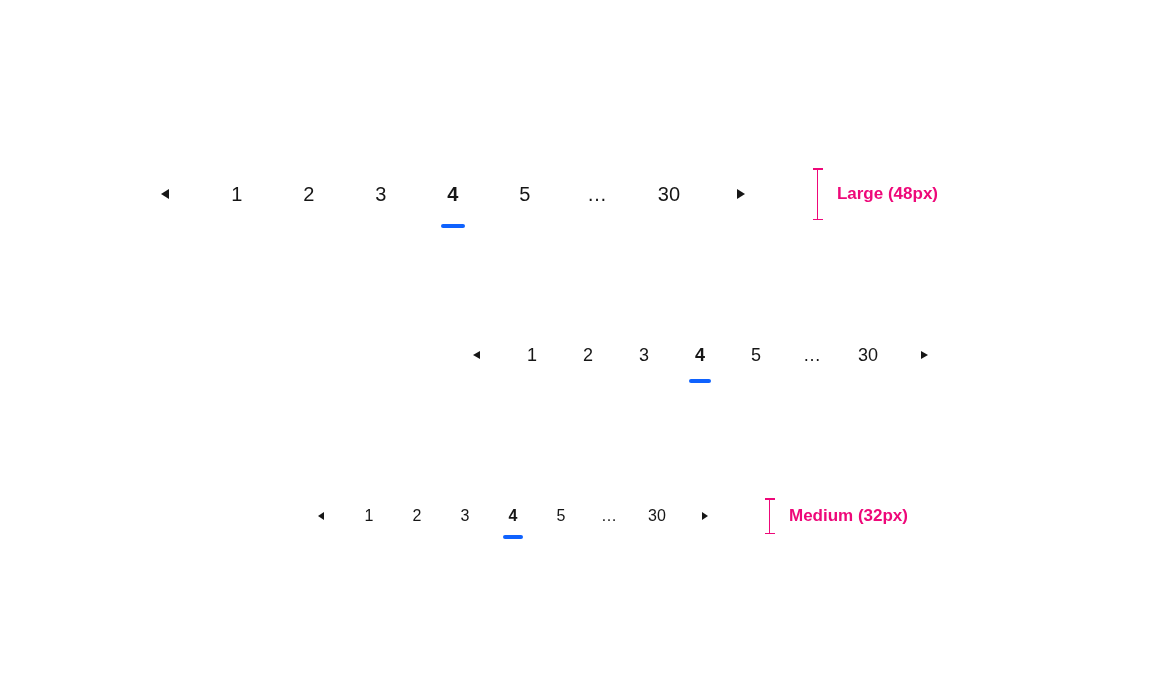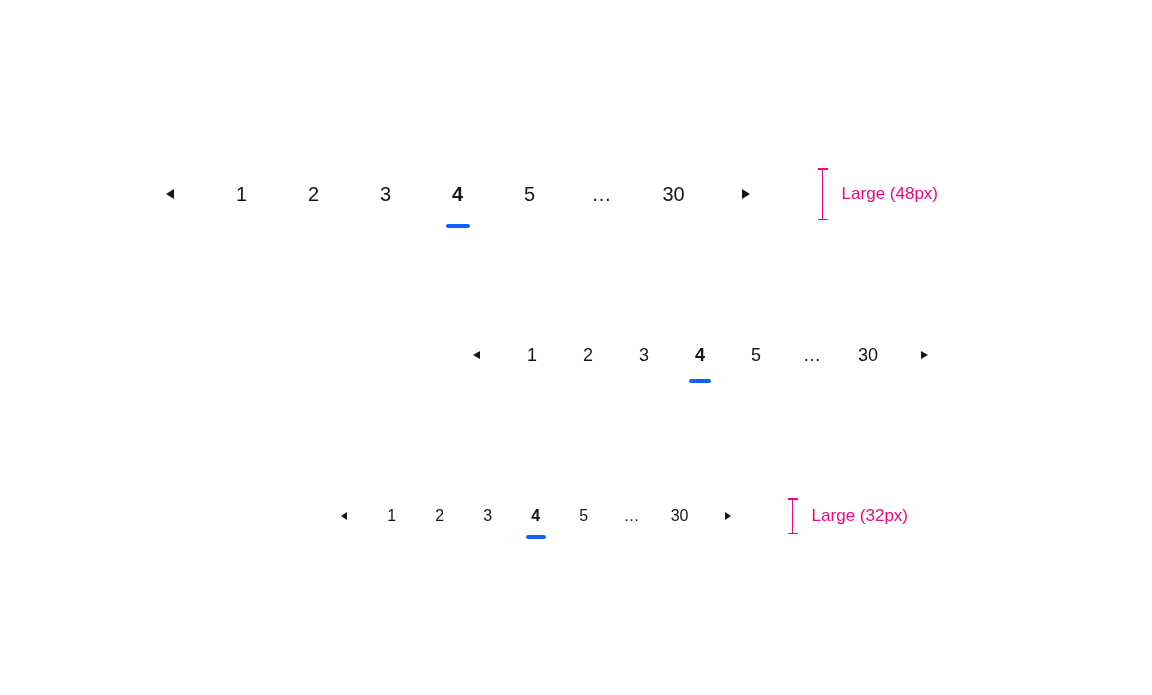--- a/index.html
+++ b/index.html
@@ -87,20 +87,21 @@
     .bracket::after { bottom: 0; }
     .bracket .cap-top { top: 0; }
     .size-lg .bracket { height: 52px; }
     .size-md .bracket { height: 44px; }
     .size-sm .bracket { height: 36px; }
     .label {
       color: #ee0879;
       font-size: 17px;
       margin-left: 14px;
       white-space: nowrap;
+      font-weight: bold;
     }
     
     #row-lg { top: 168px; right: 214px; }
     #row-md { top: 335px; right: 200px; }
     #row-sm { top: 498px; right: 244px; }
   </style>
 </head>
 <body>
 
 <div class="row size-lg" id="row-lg">
@@ -158,15 +159,15 @@
     <li class="item">…</li>
     <li class="item">30</li>
     <li class="item">
         <span class="arrow right"></span>
       </li>
   </ul>
   <div class="guide">
     <div class="bracket">
         <span class="cap-top"></span>
       </div>
-    <span class="label">Large (32px)</span>
+    <span class="label">Medium (32px)</span>
   </div>
 </div>
 
 </body></html>

